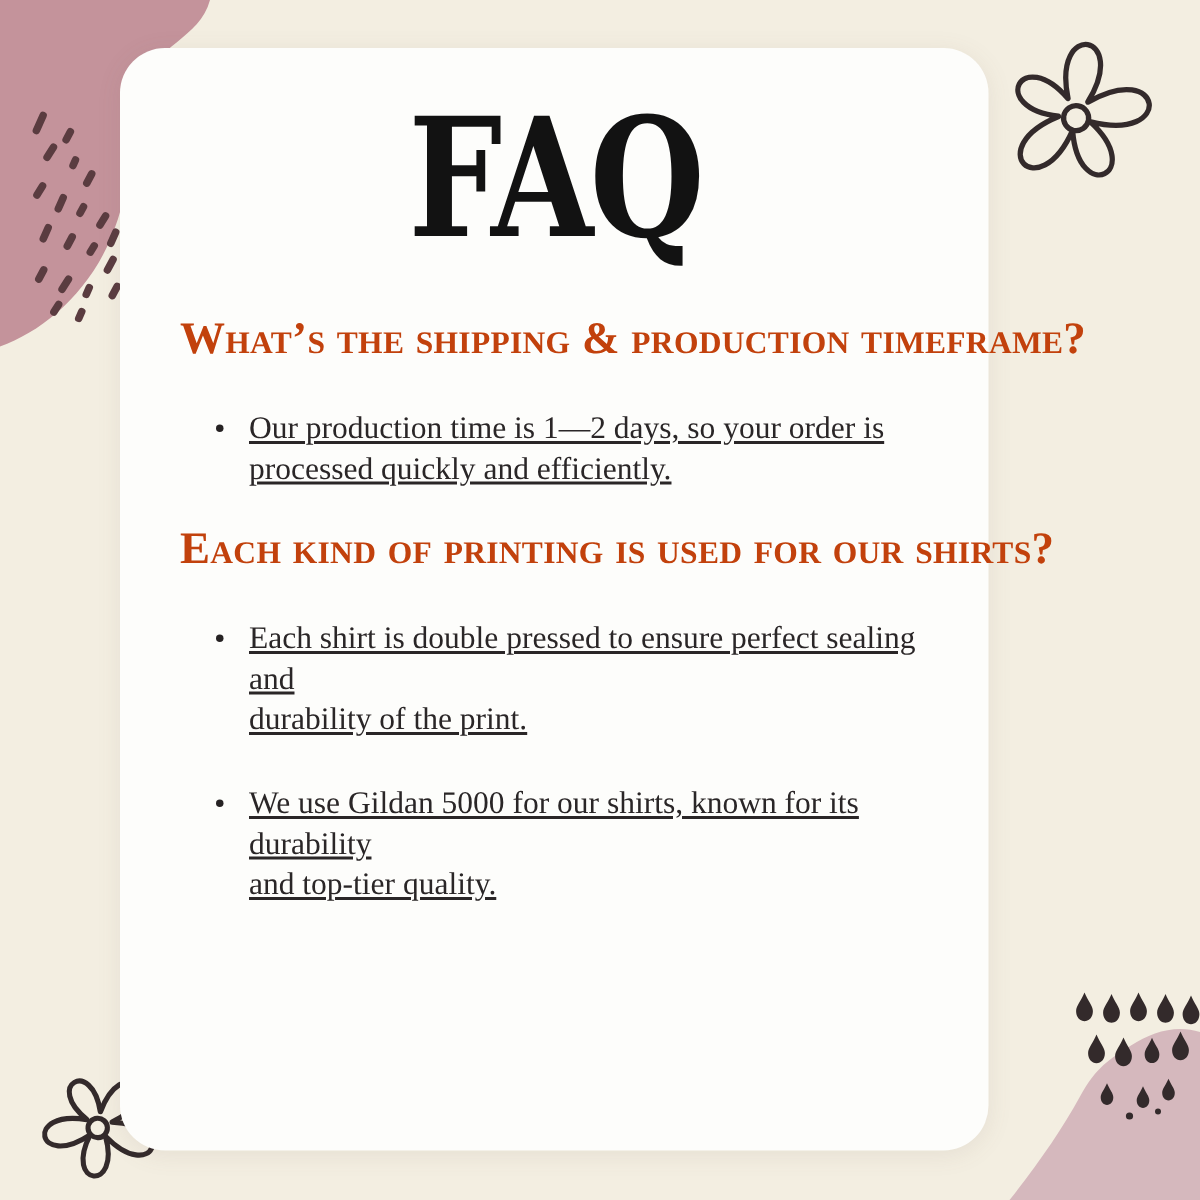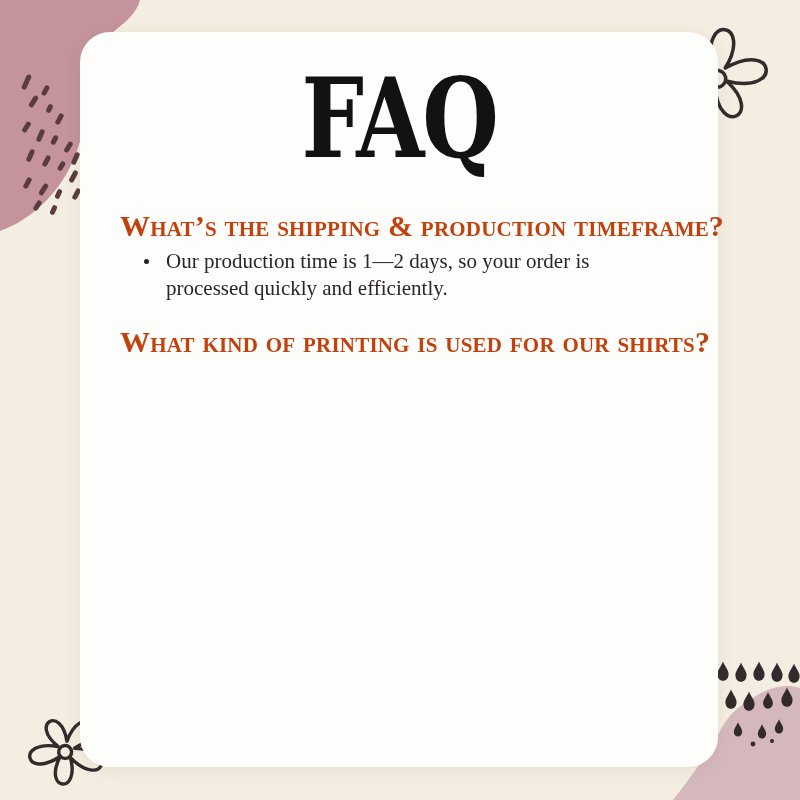--- a/index.html
+++ b/index.html
@@ -24,21 +24,21 @@
   }
   #deco-layer{
     position:absolute;left:0;top:0;width:800px;height:800px;
     z-index:1;pointer-events:none;
   }
   .dash{
     position:absolute;width:5px;border-radius:3px;
     background:var(--dash);z-index:1;
   }
   .card{
-    position:absolute;left:80px;top:32px;width:638px;height:735px;
+    position:absolute;left:80px;top:32px;width:579px;height:735px;
     background:var(--card);border-radius:30px;
     box-shadow:0 3px 16px rgba(120,100,90,.10);
     z-index:2;
     padding:16px 40px 12px 40px;
   }
   .faq-title-wrap{
     height:134px;display:flex;align-items:center;justify-content:center;
     margin-top:4px;
   }
   .faq-title{
@@ -57,25 +57,26 @@
     font-size:30px;
     letter-spacing:.2px;
     text-align:center;
     white-space:nowrap;
     color:#c2410c;
     margin-top:23px;
     line-height:34px;
   }
   .answers{
     list-style:none;
-    margin-top:5px;
+    margin-top:29px;
     padding-left:46px;
     font-size:21px;
     line-height:27px;
     color:var(--body-ink);
+    text-decoration:underline;
   }
   .answers li{
     position:relative;
     white-space:pre-line;
     margin-bottom:3px;
   }
   .answers li::before{
     content:"";
     position:absolute;left:-22px;top:11px;
     width:5px;height:5px;border-radius:50%;
@@ -144,23 +145,27 @@
   <div id="sections">
   <section class="faq-section">
     <h2 class="question">What’s the shipping &amp; production timeframe?</h2>
     <ul class="answers">
           <li>Our production time is 1—2 days, so your order is
 processed quickly and efficiently.</li>
         </ul>
   </section>
 
   <section class="faq-section">
-    <h2 class="question">What kind of printing is used for our shirts?</h2>
+    <h2 class="question">Each kind of printing is used for our shirts?</h2>
     <ul class="answers">
+          <li>Each shirt is double pressed to ensure perfect sealing and
+durability of the print.</li>
         </ul>
   </section>
 
   <section class="faq-section">
     <ul class="answers">
+          <li>We use Gildan 5000 for our shirts, known for its durability
+and top-tier quality.</li>
         </ul>
   </section>
 </div>
 </main>
 
 </body></html>

